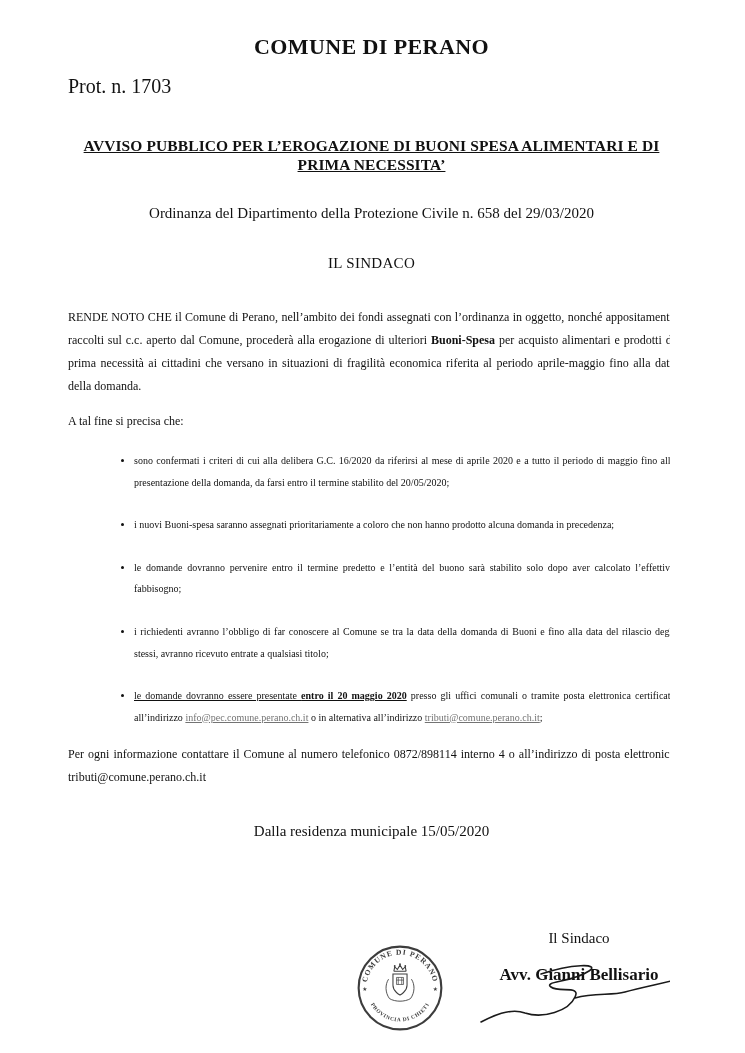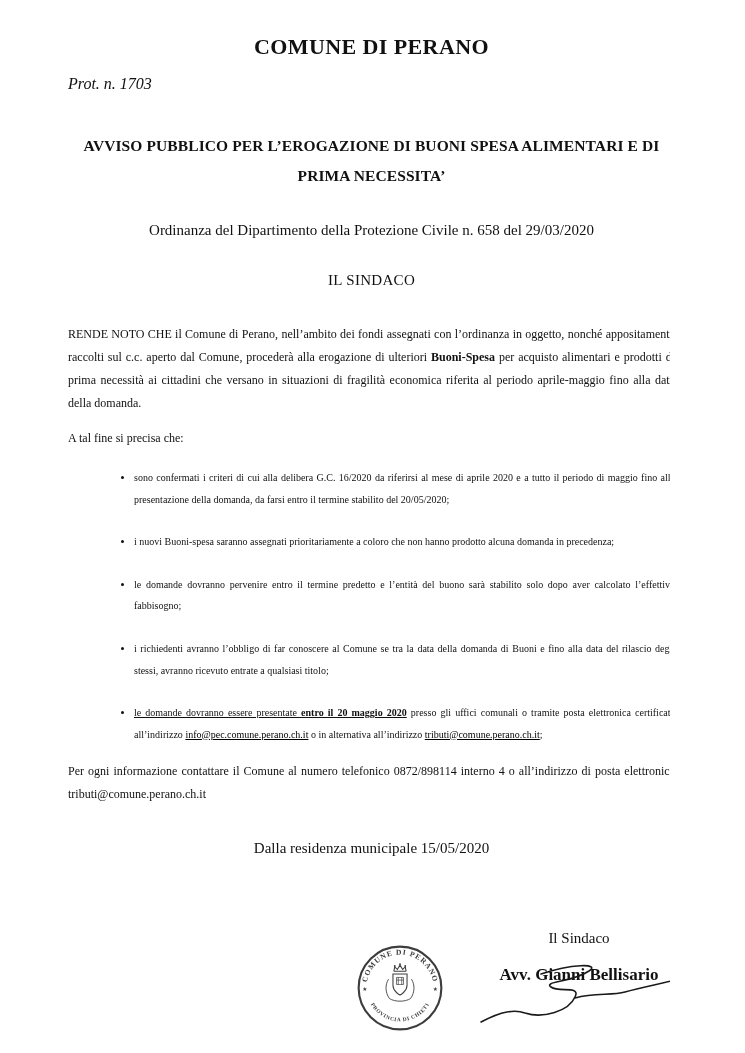--- a/index.html
+++ b/index.html
@@ -12,46 +12,47 @@
     overflow:hidden;
   }
   .content{position:absolute;left:68px;top:0;width:607px;}
   .org-name{
     margin:34px 0 0 0;
     text-align:center;
     font-size:22px;font-weight:bold;
     letter-spacing:.4px;
   }
   .province{margin-top:16px;text-align:center;font-size:15px;}
-  .protocol{margin-top:15px;text-align:left;font-size:16px;font-style:italic;}
+  .protocol{margin-top:15px;text-align:left;font-size:20px;}
   .doc-title{
     margin:38px auto 0 auto;
     max-width:588px;
     text-align:center;
     font-size:15.5px;font-weight:bold;
-    line-height:30px;
+    line-height:19px;
     letter-spacing:.1px;
+    text-decoration:underline;
   }
   .ordinance{margin-top:31px;text-align:center;font-size:15px;}
   .issuer{margin-top:33px;text-align:center;font-size:15px;letter-spacing:.3px;}
   .body-text{font-size:12px;line-height:23px;text-align:justify;}
   .intro{margin-top:34px;}
   .precisa{margin-top:9px;text-align:left;}
   .bullet-list{
     margin:17px 0 0 0;
     padding:0 0 0 50px;
     list-style:disc outside;
   }
   .bullet-list li{
     margin:0 0 21px 16px;
     font-size:10px;line-height:21.6px;text-align:justify;
   }
   .bold{font-weight:bold;}
   .underline{text-decoration:underline;}
-  .email-link{color:#000000;text-decoration:underline;cursor:pointer;}
+  .email-link{color:#737373;text-decoration:underline;cursor:pointer;}
   .contact{margin-top:-6px;}
   .dateline{margin-top:34px;text-align:center;font-size:15px;}
   .sig-block{
     position:absolute;left:455px;top:930px;width:248px;
     text-align:center;
   }
   .sig-role{font-size:15px;}
   .sig-name{font-size:17px;font-weight:bold;margin-top:18px;white-space:nowrap;}
   .sig-scribble{position:absolute;left:18px;top:32px;}
   .seal{position:absolute;left:356px;top:944px;width:88px;height:88px;}

